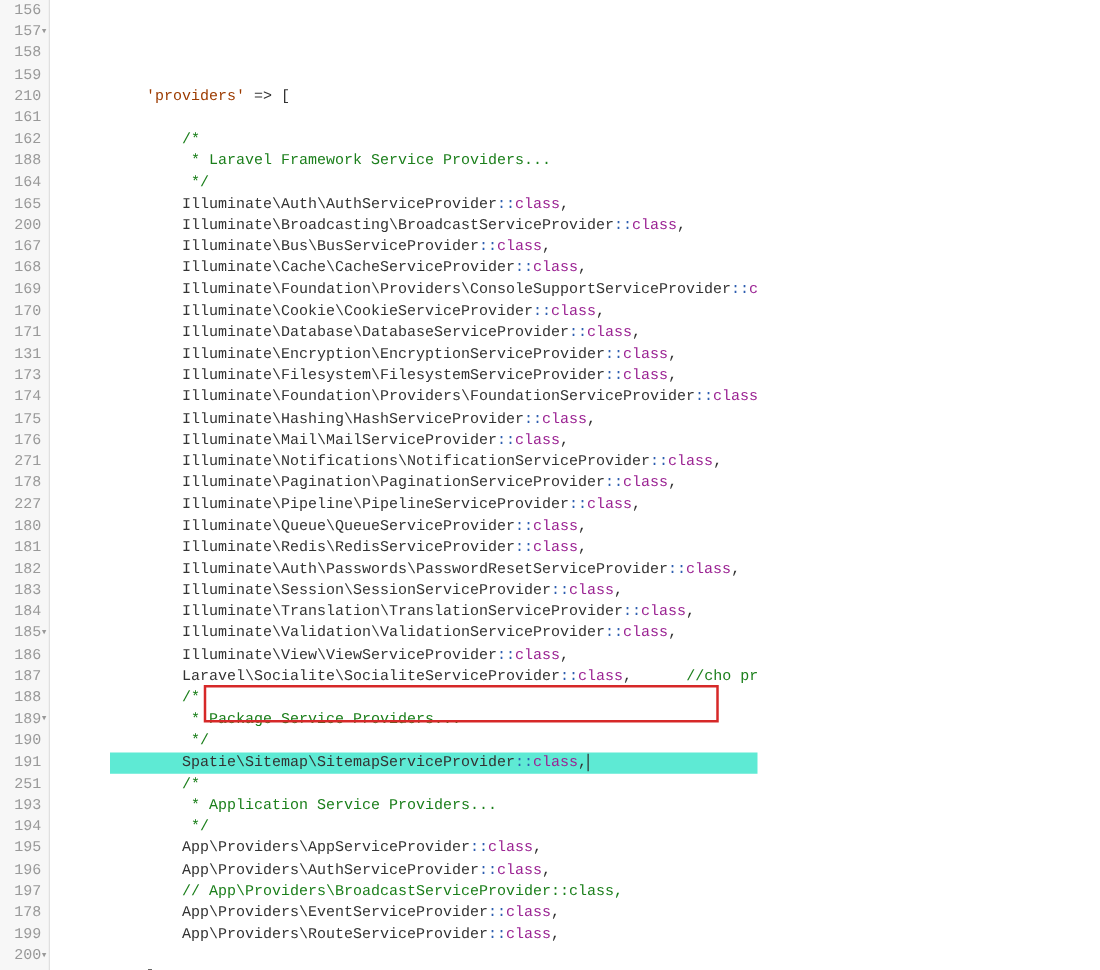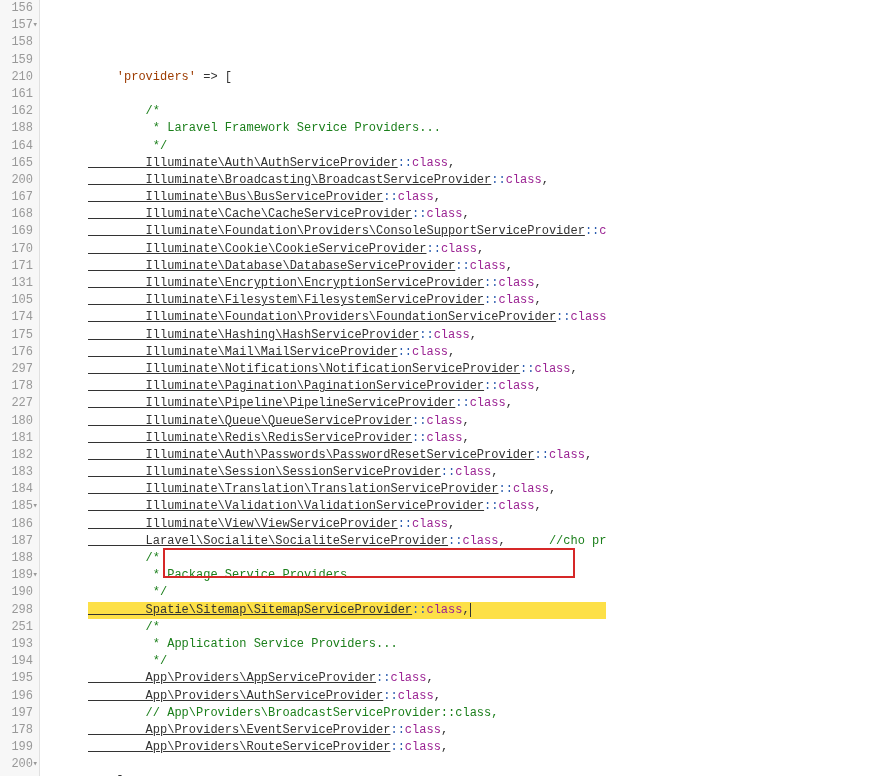--- a/index.html
+++ b/index.html
@@ -42,25 +42,25 @@
     margin-right: 198px;
   }
   .minimap {
     width: 198px;
     background: #ffffff;
     flex-shrink: 0;
     position:absolute;
     right:0; top:0; bottom:0;
   }
   .line { height: 17.2px; }
-  .hl-row { background: #fde047; }
+  .hl-row { background: #5eead4; }
   .str   { color: #9c3b00; }   
   .arr   { color: #333333; }   
   .cmt   { color: #1b7f1b; }   
-  .key   { color: #333333; text-decoration: underline; }   
+  .key   { color: #333333; }   
   .op    { color: #9b2393; font-weight: normal; } 
   .op    { color: #2d5daf; }
   .cls   { color: #651a6f; }   
   .cls   { color: #9b2393; }
   .punct { color: #333333; }
   .red-box {
     position: absolute;
     border: 2px solid #d62828;
     pointer-events: none;
     background: transparent;
@@ -83,39 +83,39 @@
       <div class="num">188</div>
       <div class="num">164</div>
       <div class="num">165</div>
       <div class="num">200</div>
       <div class="num">167</div>
       <div class="num">168</div>
       <div class="num">169</div>
       <div class="num">170</div>
       <div class="num">171</div>
       <div class="num">131</div>
-      <div class="num">105</div>
+      <div class="num">173</div>
       <div class="num">174</div>
       <div class="num">175</div>
       <div class="num">176</div>
-      <div class="num">297</div>
+      <div class="num">271</div>
       <div class="num">178</div>
       <div class="num">227</div>
       <div class="num">180</div>
       <div class="num">181</div>
       <div class="num">182</div>
       <div class="num">183</div>
       <div class="num">184</div>
       <div class="num">185<span class="fold">▾</span></div>
       <div class="num">186</div>
       <div class="num">187</div>
       <div class="num">188</div>
       <div class="num">189<span class="fold">▾</span></div>
       <div class="num">190</div>
-      <div class="num">298</div>
+      <div class="num">191</div>
       <div class="num">251</div>
       <div class="num">193</div>
       <div class="num">194</div>
       <div class="num">195</div>
       <div class="num">196</div>
       <div class="num">197</div>
       <div class="num">178</div>
       <div class="num">199</div>
       <div class="num">200<span class="fold">▾</span></div>
     </div>

